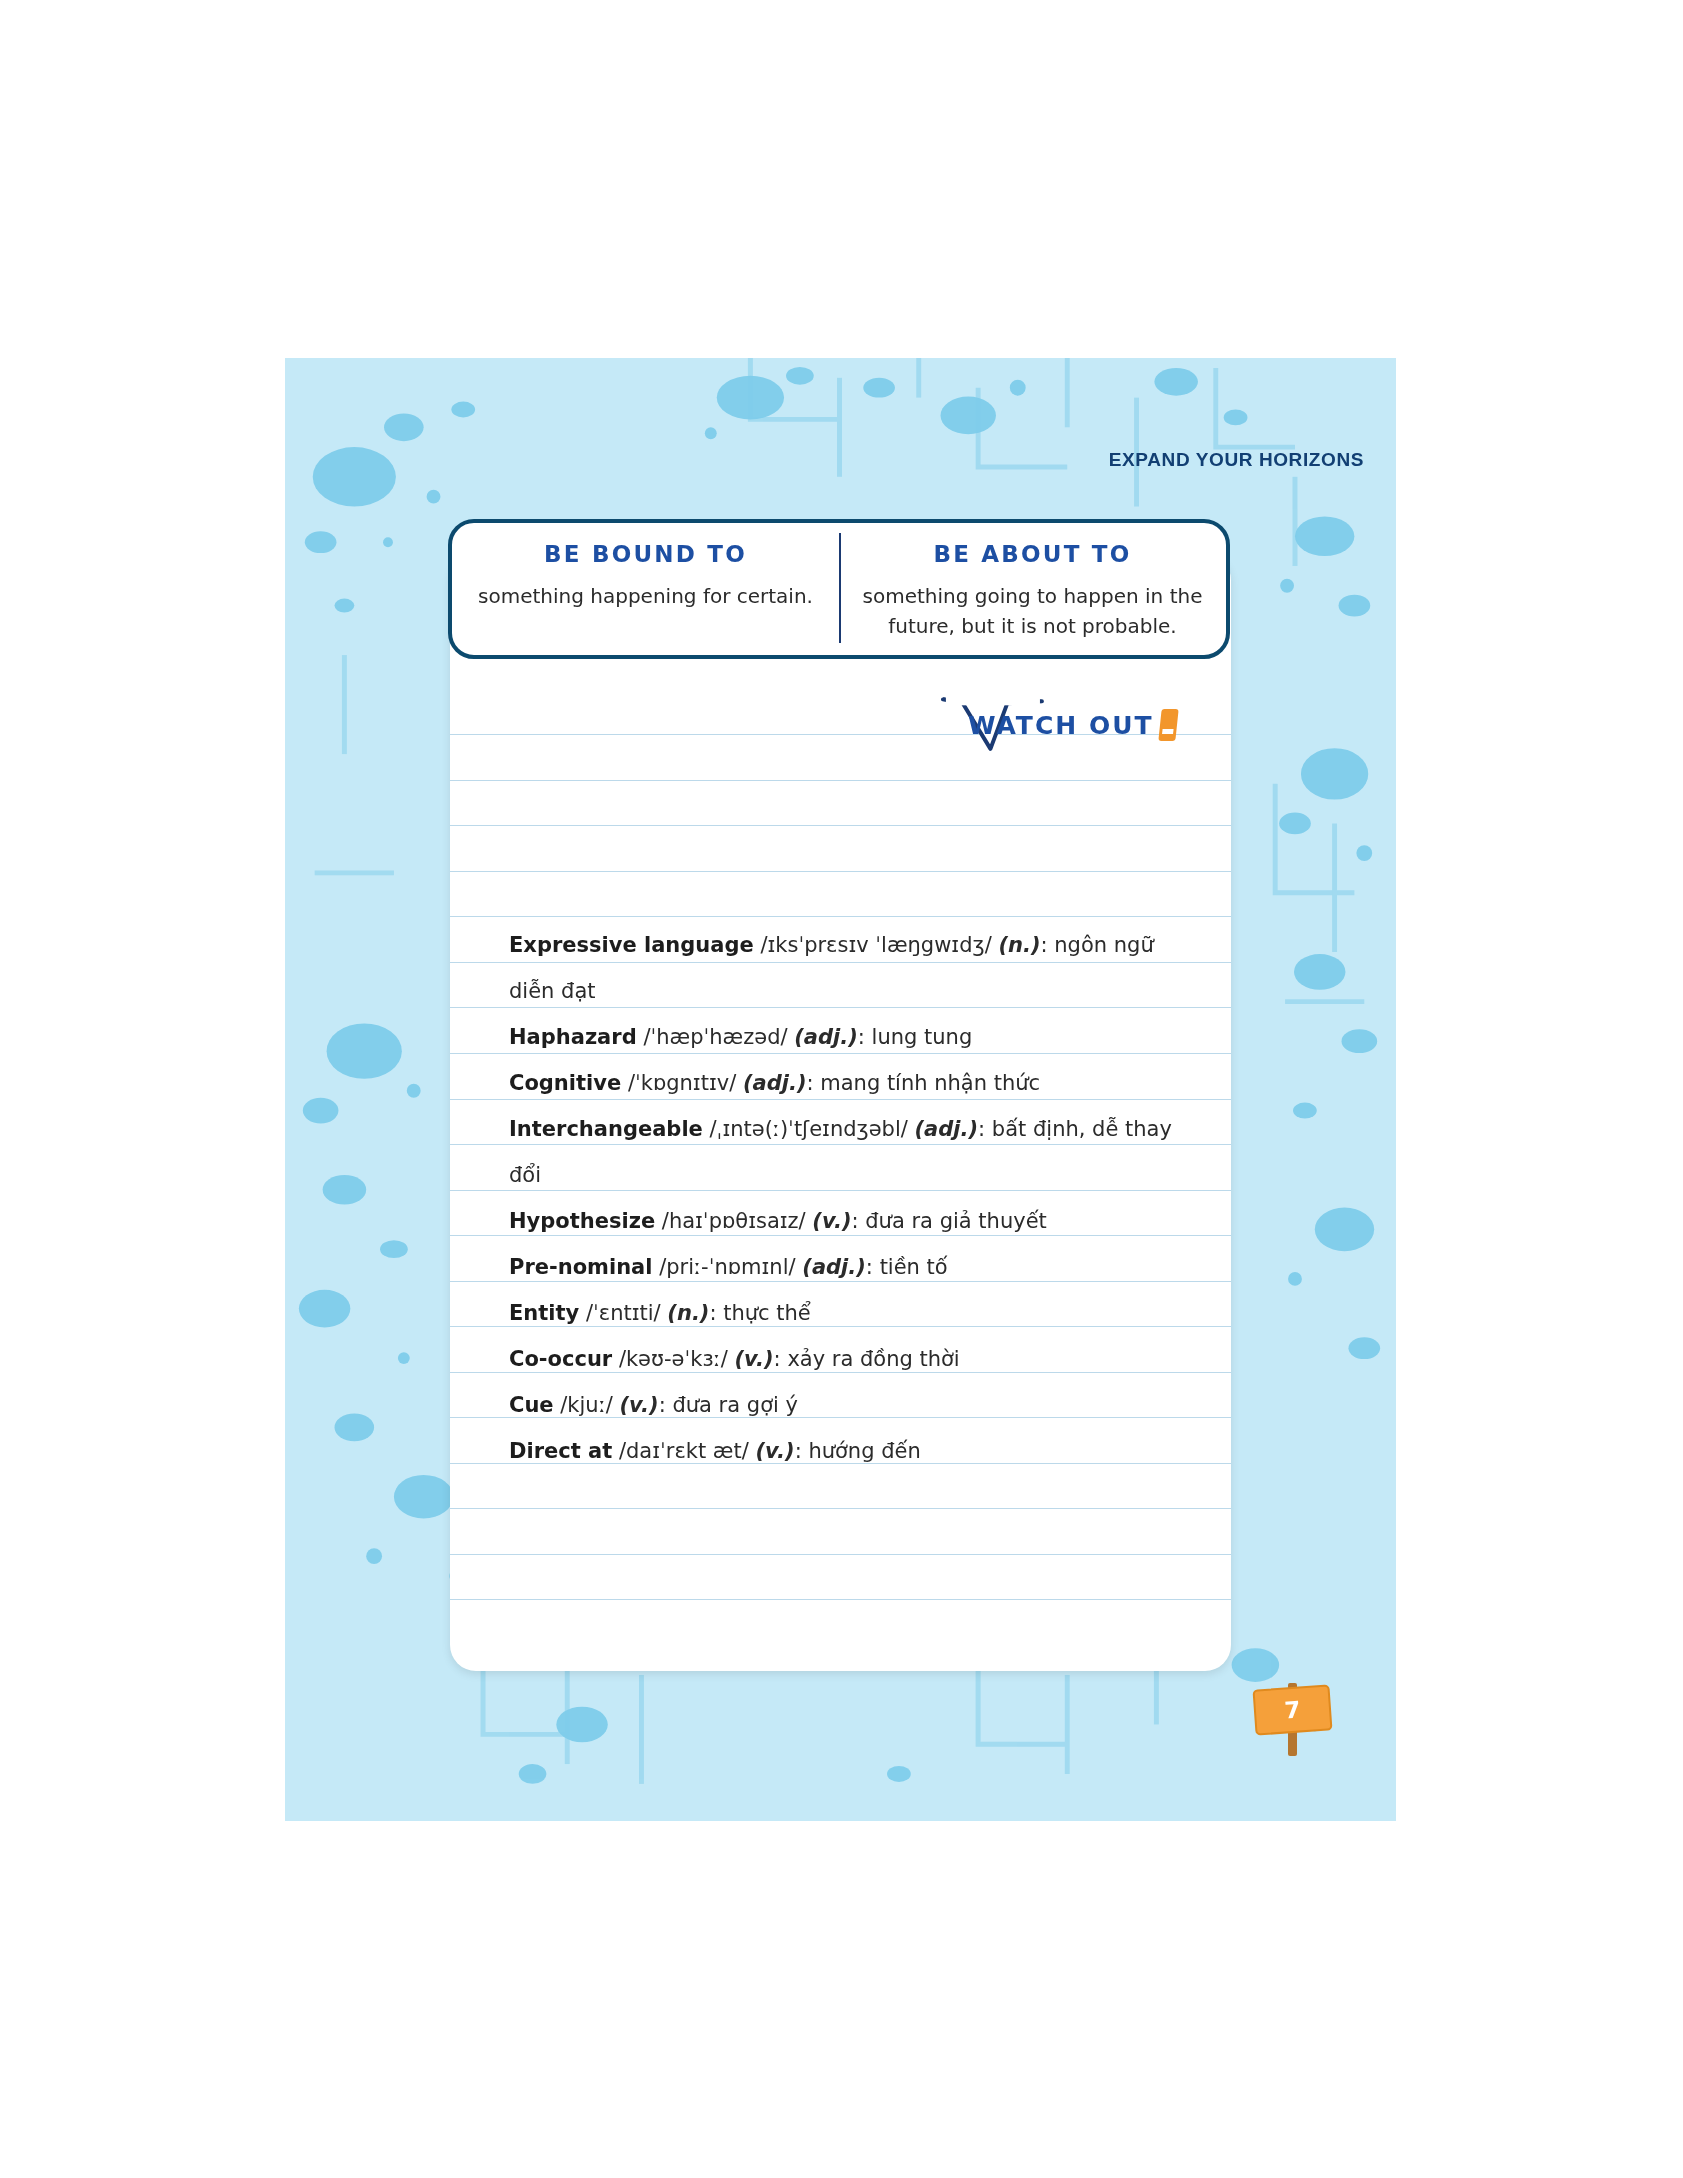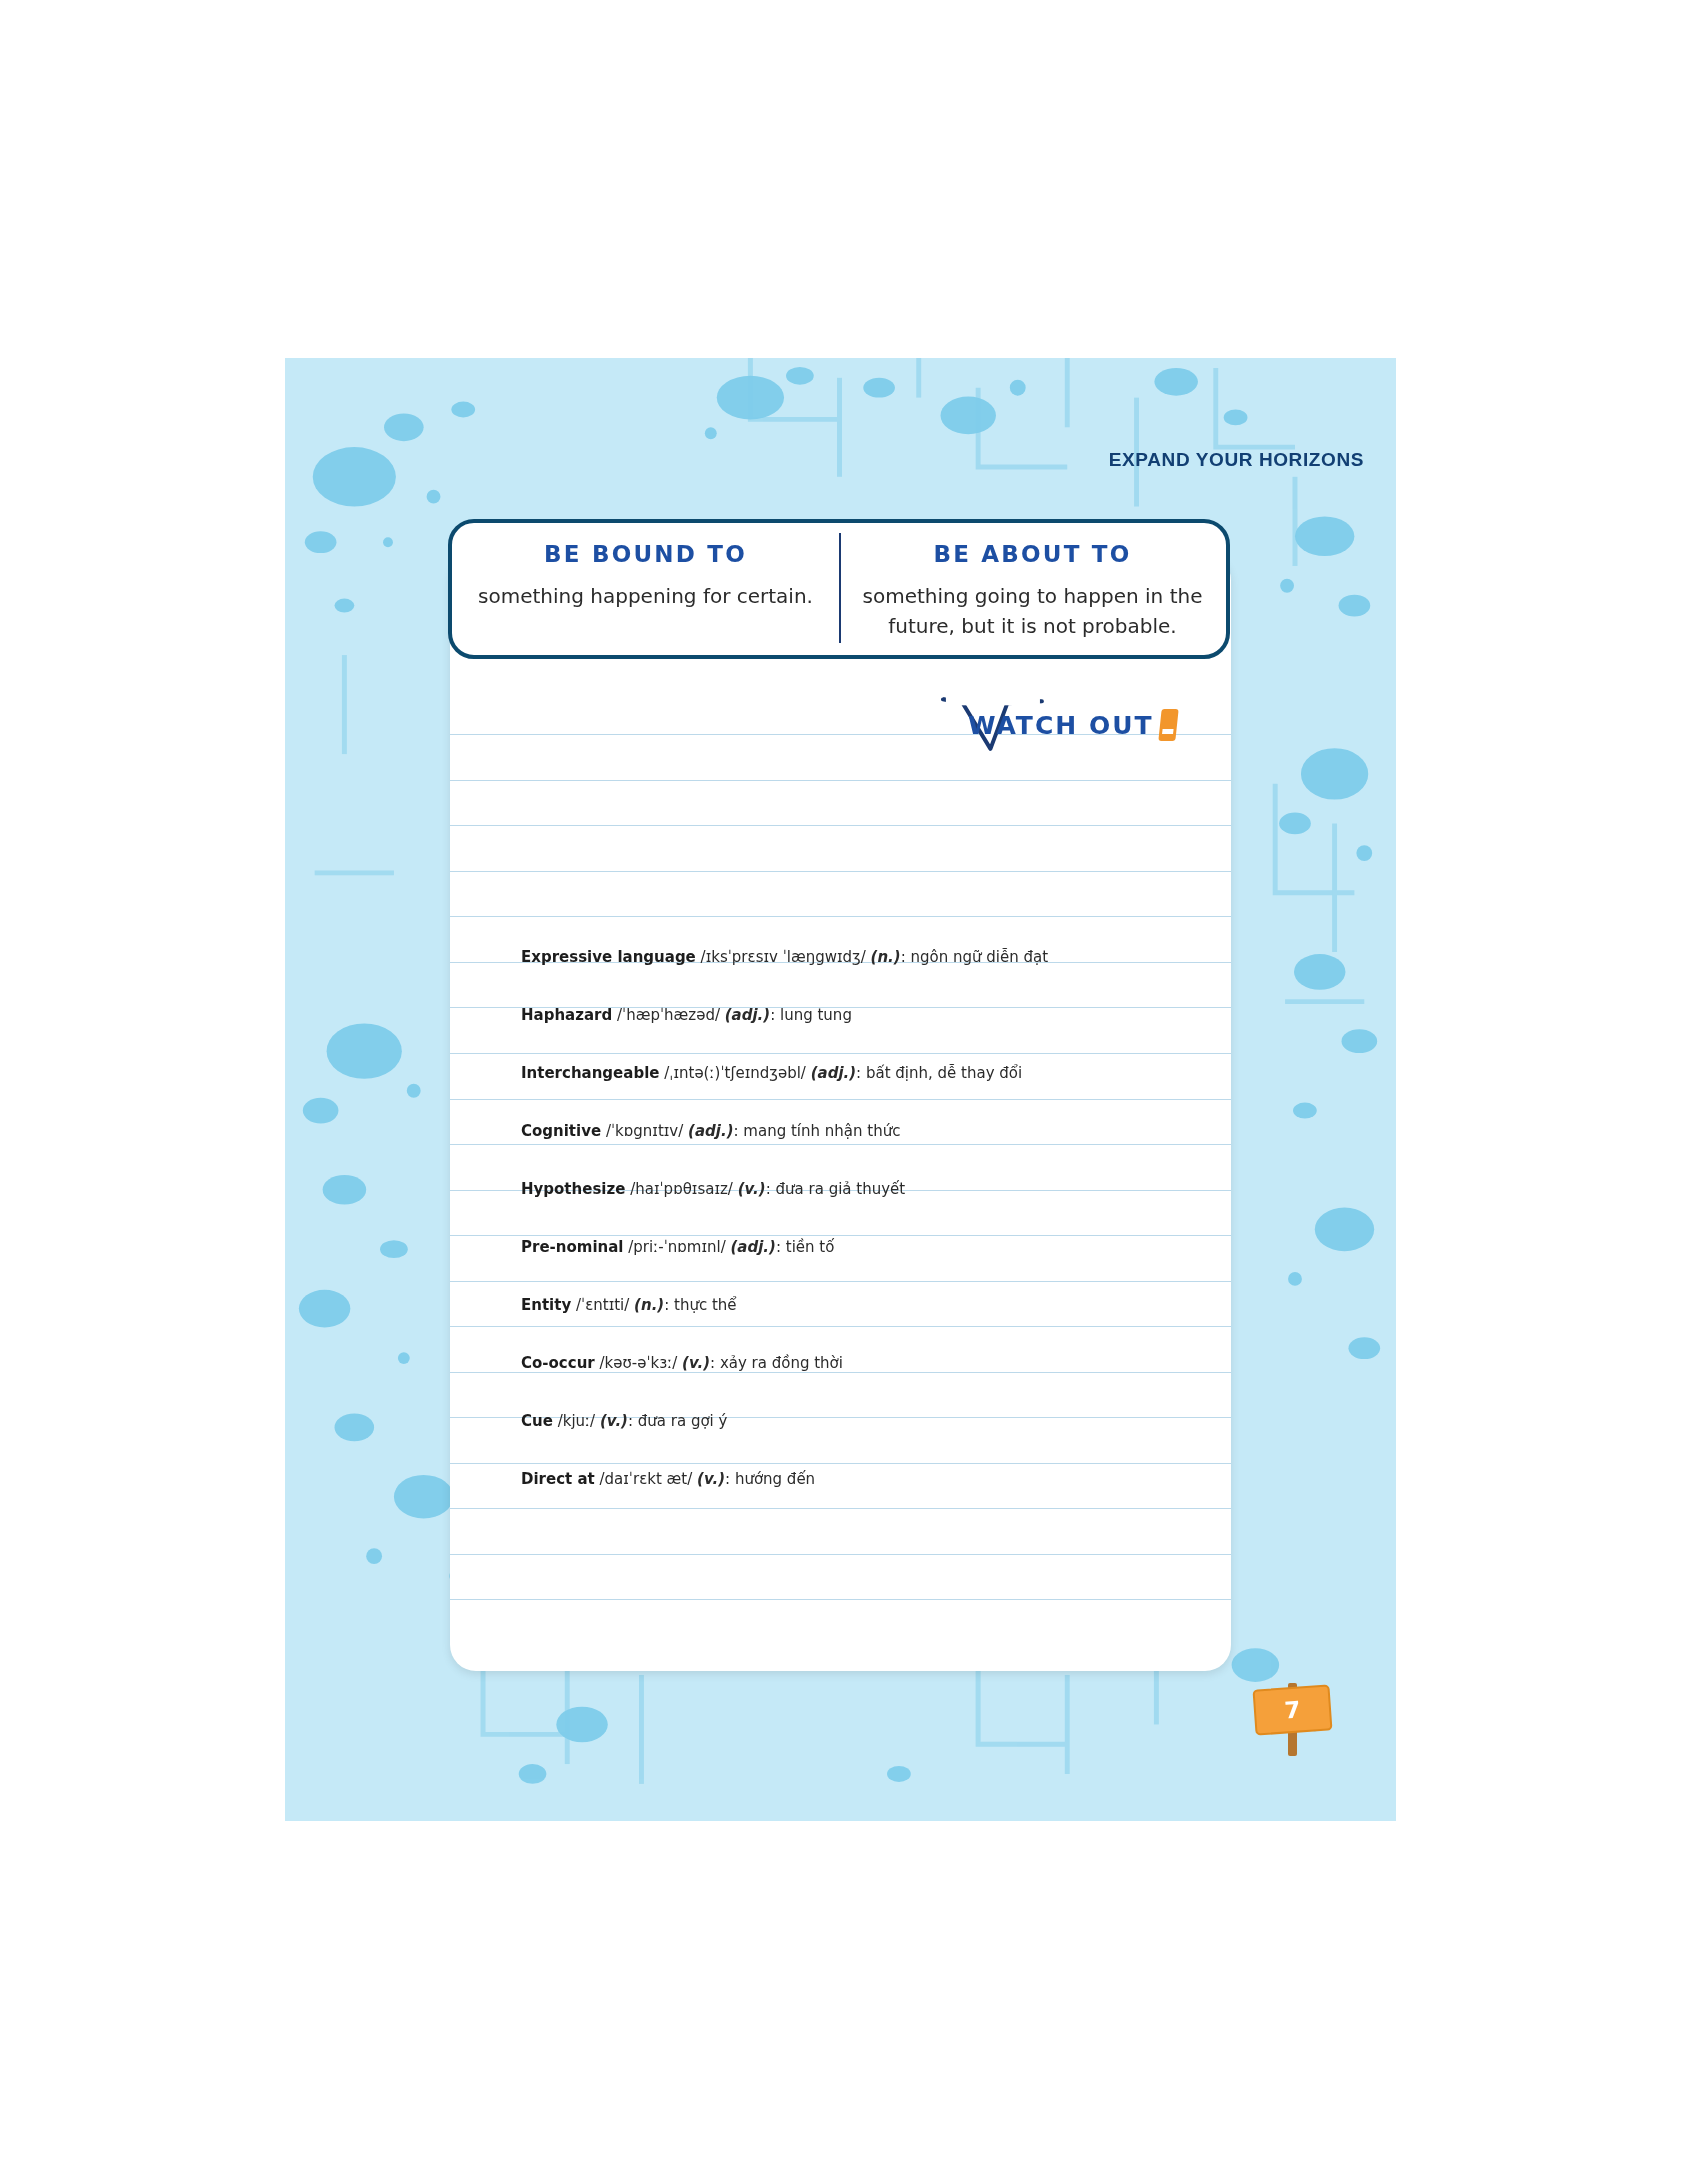--- a/index.html
+++ b/index.html
@@ -71,24 +71,24 @@
 
   
   #vocab {
     position: absolute;
     left: 59px;
     top: 368px;
     width: 673px;
   }
   .vocab-entry {
     font-family: "DejaVu Sans", sans-serif;
-    font-size: 15px;
+    font-size: 21px;
     line-height: 46px;
     color: #2b2b2b;
-    margin: 12px;
+    margin: 0;
     white-space: normal;
   }
   .vocab-term {
     font-weight: bold;
     color: #1d1d1d;
     font-family: "DejaVu Sans", sans-serif;
   }
   .vocab-ipa {
     color: #2b2b2b;
   }
@@ -337,30 +337,30 @@
         <span class="vocab-pos">(n.)</span><span>:</span>
         <span class="vocab-def">ngôn ngữ diễn đạt</span>
       </p>
       <p class="vocab-entry">
         <span class="vocab-term">Haphazard</span>
         <span class="vocab-ipa">/ˈhæpˈhæzəd/</span>
         <span class="vocab-pos">(adj.)</span><span>:</span>
         <span class="vocab-def">lung tung</span>
       </p>
       <p class="vocab-entry">
+        <span class="vocab-term">Cognitive</span>
+        <span class="vocab-ipa">/ˈkɒgnɪtɪv/</span>
+        <span class="vocab-pos">(adj.)</span><span>:</span>
+        <span class="vocab-def">mang tính nhận thức</span>
+      </p>
+      <p class="vocab-entry">
         <span class="vocab-term">Interchangeable</span>
         <span class="vocab-ipa">/ˌɪntə(ː)ˈtʃeɪndʒəbl/</span>
         <span class="vocab-pos">(adj.)</span><span>:</span>
         <span class="vocab-def">bất định, dễ thay đổi</span>
-      </p>
-      <p class="vocab-entry">
-        <span class="vocab-term">Cognitive</span>
-        <span class="vocab-ipa">/ˈkɒgnɪtɪv/</span>
-        <span class="vocab-pos">(adj.)</span><span>:</span>
-        <span class="vocab-def">mang tính nhận thức</span>
       </p>
       <p class="vocab-entry">
         <span class="vocab-term">Hypothesize</span>
         <span class="vocab-ipa">/haɪˈpɒθɪsaɪz/</span>
         <span class="vocab-pos">(v.)</span><span>:</span>
         <span class="vocab-def">đưa ra giả thuyết</span>
       </p>
       <p class="vocab-entry">
         <span class="vocab-term">Pre-nominal</span>
         <span class="vocab-ipa">/priː-ˈnɒmɪnl/</span>

